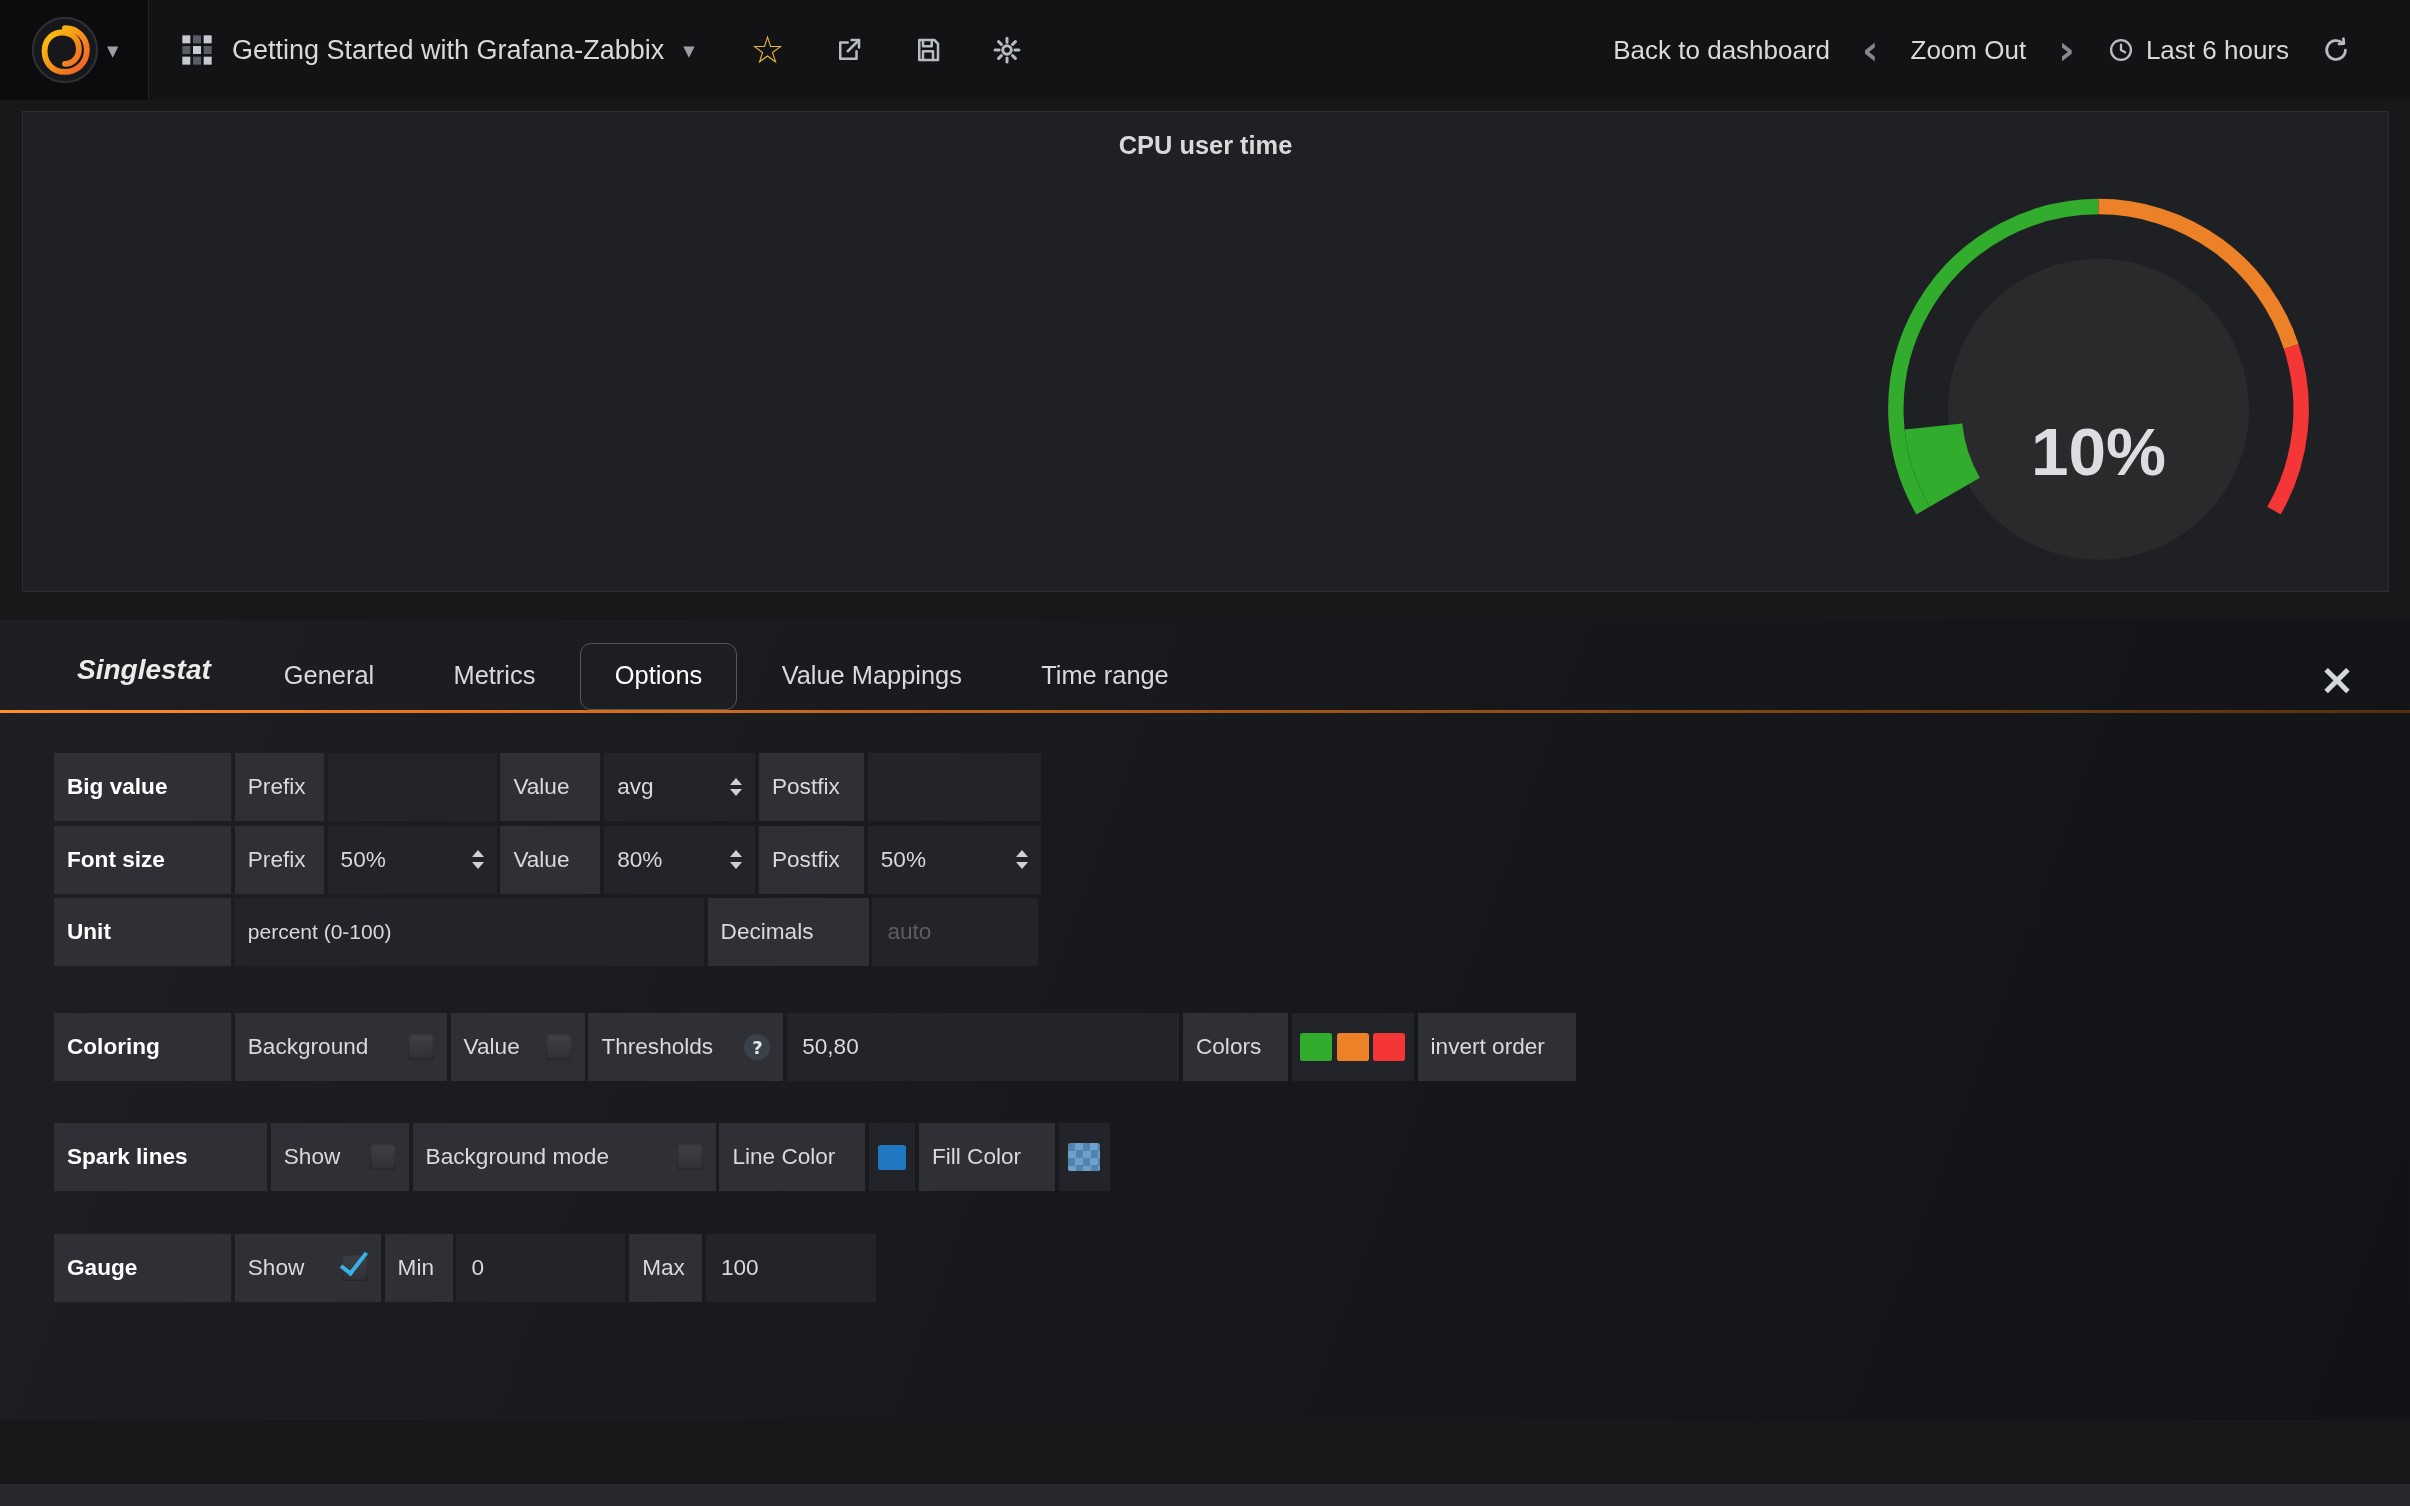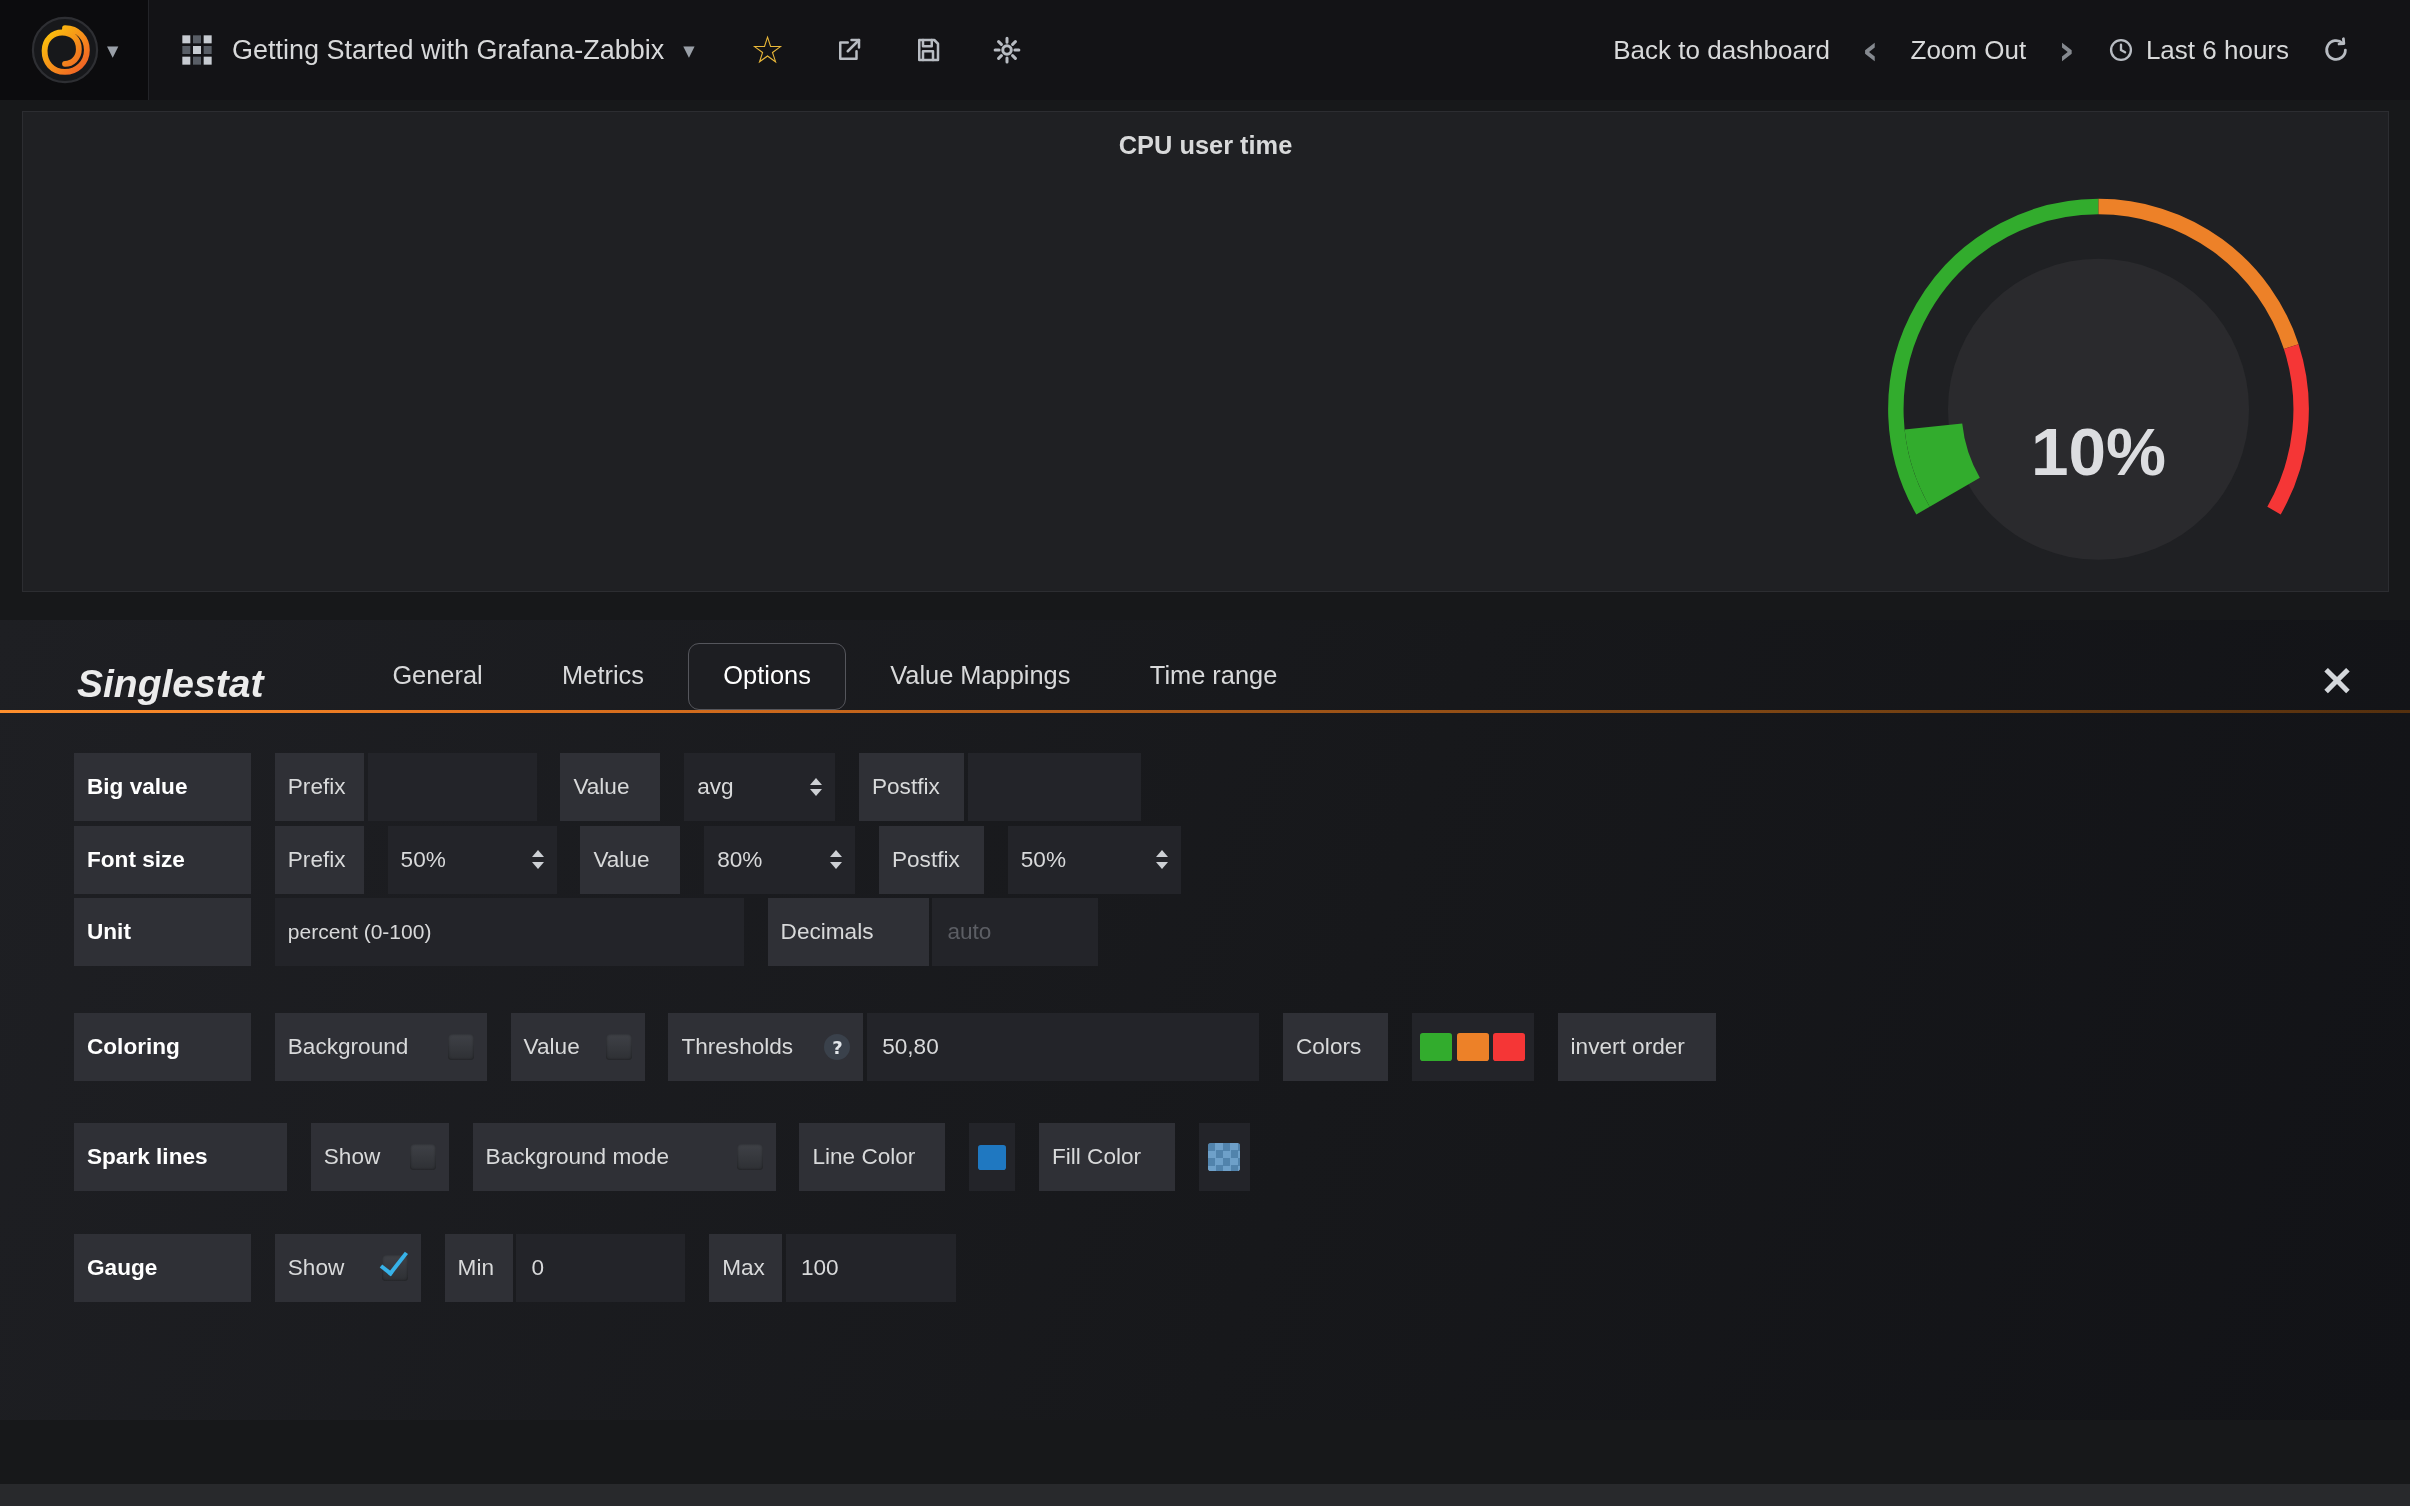--- a/index.html
+++ b/index.html
@@ -28,33 +28,33 @@
 
   
   .panel { margin:11.3px 21.7px 0; height:481px; background:#1f2023; border:0.9px solid #2c2d31; }
   .panel-title { text-align:center; padding-top:19px; font-size:25.4px; font-weight:bold; color:#d8d9da; }
   .gauge-wrap { display:flex; justify-content:flex-end; margin-top:1.9px; }
 
   
   .editor { margin-top:28px; padding-bottom:113px;
             background:linear-gradient(110deg,#1e1f23 0%, #17181b 55%, #121317 100%); }
   .editor-header { display:flex; align-items:flex-end; padding:13px 56px 0 77px; height:90px; }
-  .panel-type { font-style:italic; font-weight:bold; font-size:39px; color:#ececec;
-                margin-right:94px; padding-bottom:4px; white-space:nowrap; }
+  .panel-type { font-style:italic; font-weight:bold; font-size:28px; color:#ececec;
+                margin-right:38px; padding-bottom:24px; white-space:nowrap; }
   .tabs { display:flex; align-items:flex-end; gap:9.4px; }
   .tab { font-size:25.4px; color:#d8d9da; padding:17px 34px 19px; border:0.9px solid transparent; white-space:nowrap; }
   .tab.active { border:0.9px solid #55565c; border-radius:11px; background:#1d1e22; color:#ffffff; }
   .close-x { margin-left:auto; font-size:43px; font-weight:bold; color:#d4d7db; padding-bottom:9.4px; line-height:1; }
   .divider { height:2.8px; background:linear-gradient(90deg,#ff8f2d 0%,#e2731f 20%,#b15c19 45%,#7a4413 75%,#55300e 100%); }
 
   
   .form { padding:40px 0 0 54px; }
   .row { display:flex; gap:3.8px; margin-bottom:4.7px; }
   .c { height:68px; display:flex; align-items:center; padding:0 13px; font-size:22.6px;
-       flex:none; white-space:nowrap;margin-left:20px; }
+       flex:none; white-space:nowrap; }
   .lbl { background:#2f3036; color:#d8d9da; }
   .bold { font-weight:bold; color:#ffffff; }
   .dark { background:#232429; }
   .inp { height:68px; background:#232429; border:none; color:#d8d9da; font-size:22.6px;
          padding:0 15px; font-family:inherit; flex:none; }
   .inp::placeholder { color:#5c5e64; }
   .sel { background:#232429; justify-content:space-between; }
   .spin { display:flex; flex-direction:column; gap:4.7px; margin-left:11.3px; }
   .spin i { display:block; width:0; height:0; border-left:6.6px solid transparent; border-right:6.6px solid transparent; }
   .spin .up { border-bottom:7.5px solid #cdd0d4; }

